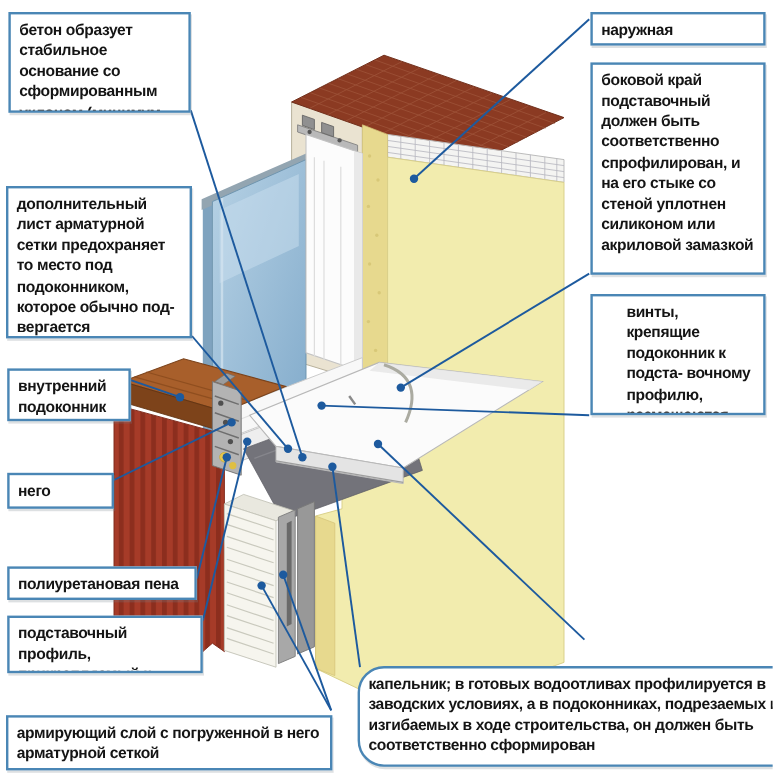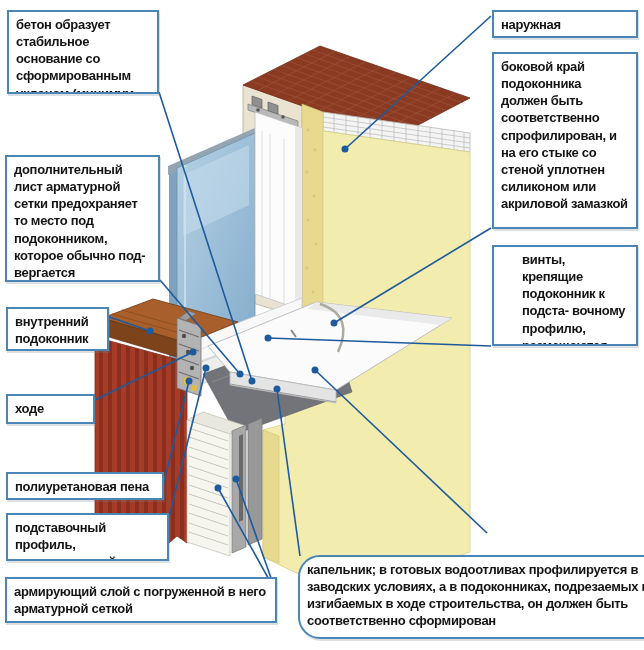--- a/index.html
+++ b/index.html
@@ -15,21 +15,21 @@
     padding:4px 7px;box-shadow:1px 2px 0 rgba(120,130,140,.25);
     overflow:hidden;
   }
   
   .cb-concrete   {left:7px;  top:10px;  width:152px;height:84px;}
   .cb-extramesh  {left:5px;  top:155px; width:155px;height:127px;}
   .cb-innersill  {left:6px;  top:307px; width:103px; height:44px;}
   .cb-frame      {left:6px;  top:394px; width:89px; height:30px;}
   .cb-foam       {left:6px;  top:472px; width:158px;height:28px;}
   .cb-baseprof   {left:6px;  top:513px; width:163px;height:48px;}
-  .cb-reinforce  {left:5px;  top:577px; width:272px;height:46px;}
+  .cb-reinforce  {left:5px;  top:596px; width:272px;height:46px;}
   .cb-plaster    {left:492px;top:10px;  width:146px;height:28px;}
   .cb-sideedge   {left:492px;top:52px;  width:146px;height:177px;}
   .cb-screws     {left:492px;top:245px; width:146px;height:101px;padding-left:28px;}
   .cb-outersill  {left:488px;top:393px; width:150px;height:145px;}
   .cb-drip       {left:298px;top:555px; width:410px;height:84px;border-radius:22px;}
 </style>
 </head>
 <body>
 
 <div class="stage">
@@ -232,22 +232,22 @@
         <circle cx="334" cy="323" r="3.5"></circle>
       <circle cx="268" cy="338" r="3.5"></circle>
         <circle cx="315" cy="370" r="3.5"></circle>
       <circle cx="277" cy="389" r="3.5"></circle>
     </g>
   </svg>
 
   <div class="callout cb-concrete">бетон образует стабильное основание со сформированным уклоном (минимум 5%)</div>
   <div class="callout cb-extramesh">дополнительный лист арматурной сетки предохраняет то место под подоконником, которое обычно под- вергается повреждениям</div>
   <div class="callout cb-innersill">внутренний подоконник</div>
-  <div class="callout cb-frame">ходе</div>
+  <div class="callout cb-frame">него</div>
   <div class="callout cb-foam">полиуретановая пена</div>
   <div class="callout cb-baseprof">подставочный профиль, прикрепляемый к стене</div>
   <div class="callout cb-reinforce">армирующий слой с погруженной в него арматурной сеткой</div>
   <div class="callout cb-plaster">наружная штукатурка</div>
-  <div class="callout cb-sideedge">боковой край подоконника должен быть соответственно спрофилирован, и на его стыке со стеной уплотнен силиконом или акриловой замазкой</div>
+  <div class="callout cb-sideedge">боковой край подставочный должен быть соответственно спрофилирован, и на его стыке со стеной уплотнен силиконом или акриловой замазкой</div>
   <div class="callout cb-screws">винты, крепящие подоконник к подста- вочному профилю, размещаются через каждые 30 см</div>
   <div class="callout cb-drip">капельник; в готовых водоотливах профилируется в заводских условиях, а в подоконниках, подрезаемых и изгибаемых в ходе строительства, он должен быть соответственно сформирован</div>
 
 </div>
 
 </body></html>

